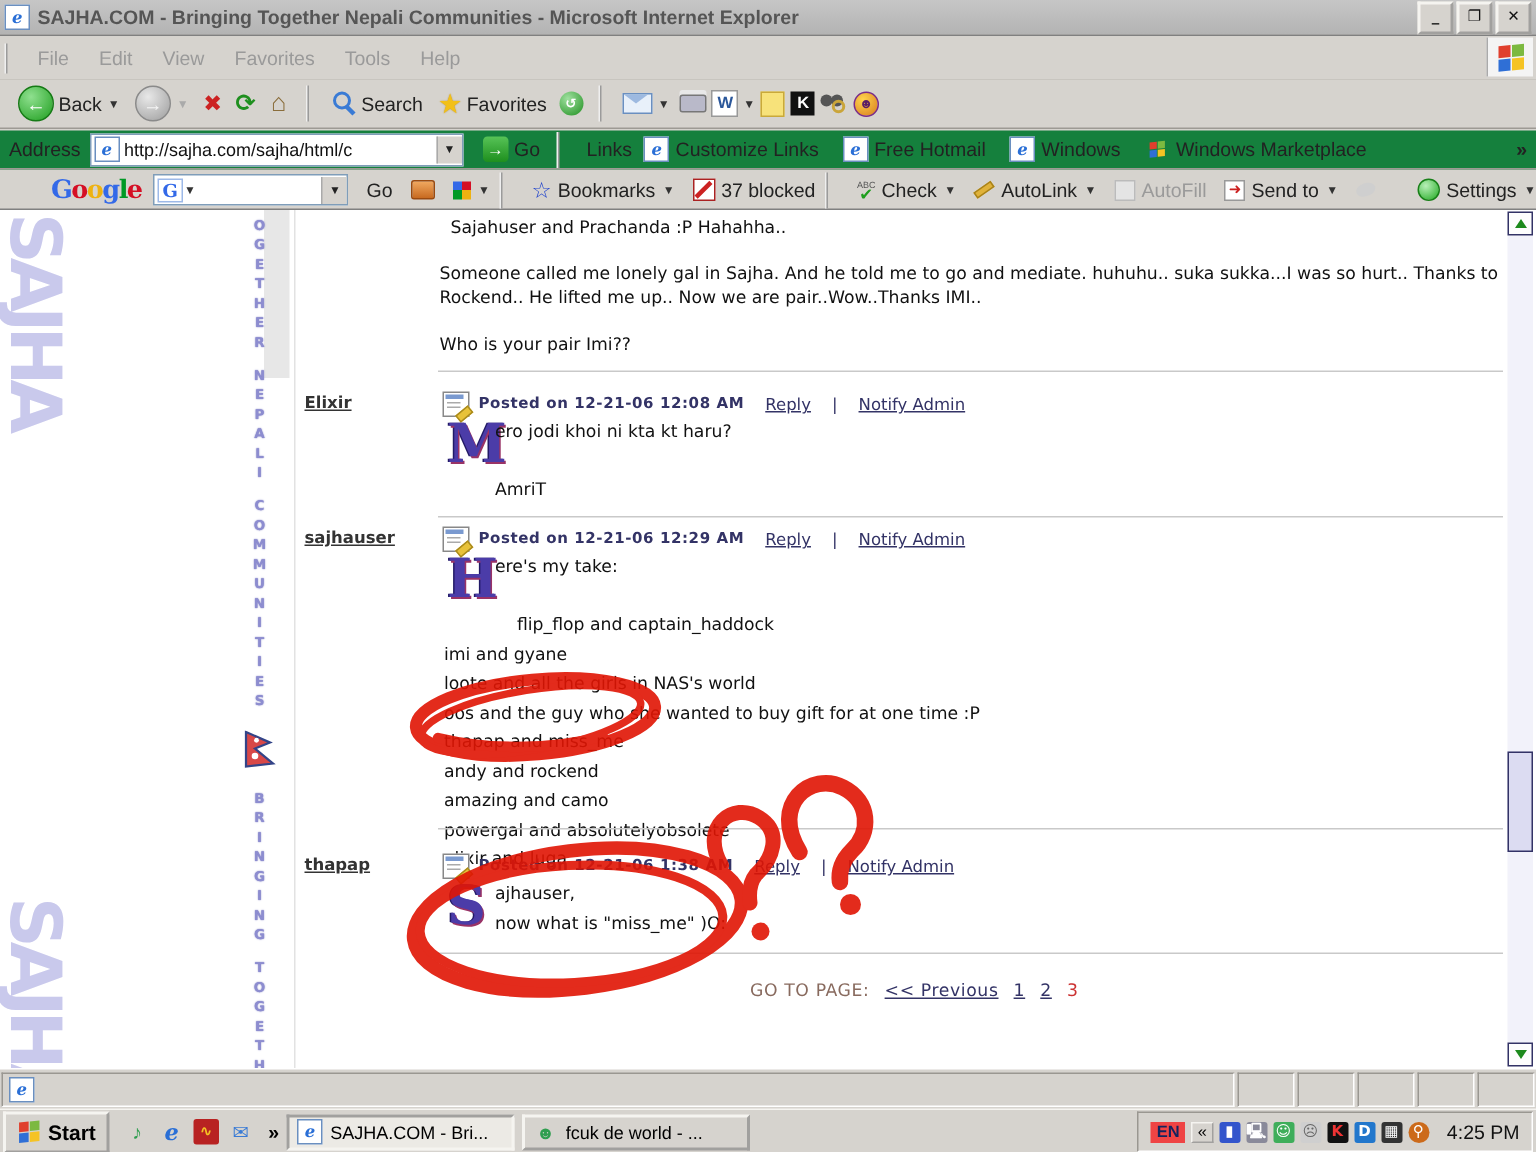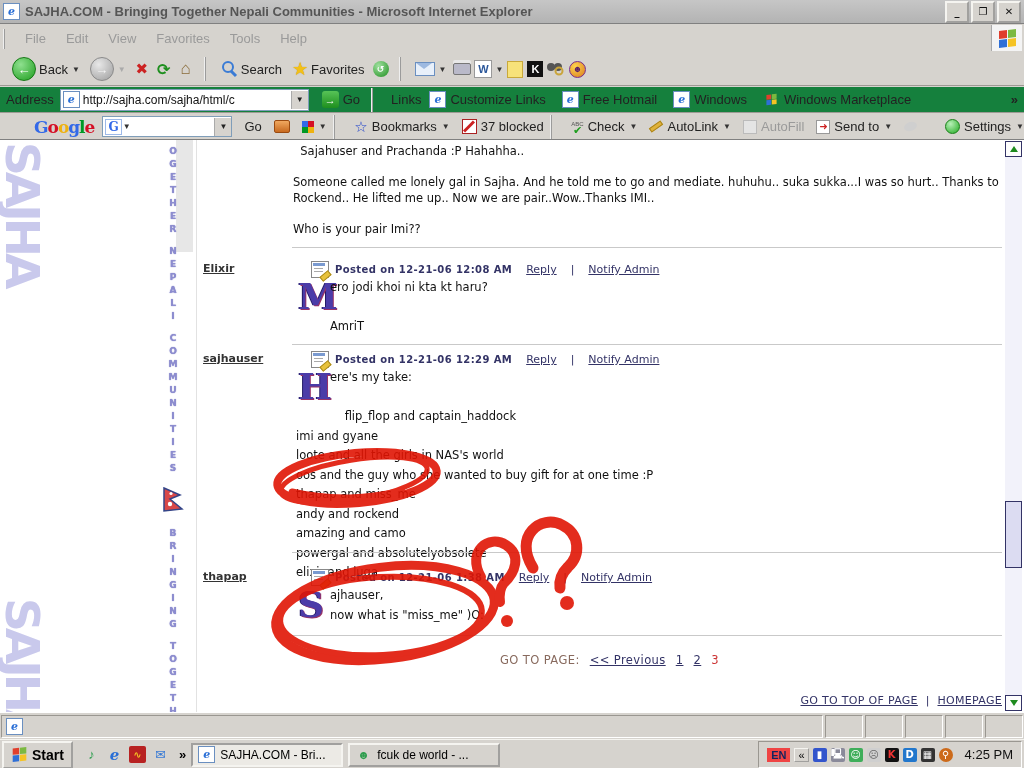--- a/index.html
+++ b/index.html
@@ -64,21 +64,21 @@
   .wordmark{position:absolute;left:2px;writing-mode:vertical-rl;font-size:47px;font-weight:bold;letter-spacing:-4px;
             color:#c9c9ec;font-family:"DejaVu Sans",sans-serif;line-height:40px;}
   #vletters{position:absolute;left:162px;top:6px;display:flex;flex-direction:column;align-items:center;gap:9px;}
   .vword{writing-mode:vertical-lr;text-orientation:upright;font-size:9px;font-weight:bold;color:#8d8dd0;
          letter-spacing:3px;text-shadow:0 0 1px #6a6ab8;}
   .graystrip{position:absolute;left:176px;top:0;width:17px;height:112px;background:#e7e7e7;}
   .vline{position:absolute;left:196px;top:0;width:1px;height:572px;background:#e2e2e2;}
   .pre{white-space:pre-wrap;font-size:11.5px;line-height:15.5px;color:#111;}
   .hr{position:absolute;left:292px;width:710px;height:1px;background:#c9c9c9;}
   .uname{position:absolute;left:203px;font-size:11px;font-weight:bold;color:#333;text-decoration:underline;}
-  .phead{position:absolute;left:311px;display:flex;align-items:center;gap:6px;}
+  .phead{position:absolute;left:295px;display:flex;align-items:center;gap:6px;}
   .posted{font-size:10px;font-weight:bold;color:#333366;letter-spacing:.4px;}
   .pl{font-size:11px;color:#333366;text-decoration:underline;margin-left:8px;}
   .plsep{font-size:11px;color:#333366;margin-left:8px;}
   .pbody{position:absolute;left:296px;width:690px;}
   .dropcap{float:left;width:26px;height:40px;font:bold 36px "DejaVu Serif",serif;line-height:38px;color:#4b3ca8;
            text-shadow:1px 1px 0 #993366,-1px 0 0 #221a66;margin:1px 6px 0 2px;}
   .posticon{width:16px;height:15px;position:relative;background:#fff;border:1px solid #888;flex:0 0 auto;}
   .posticon i{position:absolute;left:1px;top:1px;width:12px;height:3px;background:#7a9ad0;}
   .posticon b{position:absolute;left:2px;top:6px;width:9px;height:1px;background:#aaa;box-shadow:0 3px 0 #aaa;}
   .posticon s{position:absolute;right:-3px;bottom:-2px;width:9px;height:4px;background:#e8c23a;transform:rotate(-40deg);border:1px solid #a98a1d;}
@@ -406,25 +406,20 @@
     <div class="hr" style="top:495px;"></div>
 
     <div id="pagination">
       <span class="plabel">GO TO PAGE:</span>
       <a>&lt;&lt; Previous</a>
       <a>1</a>
       <a>2</a>
       <span class="cur">3</span>
     </div>
 
-    <div id="footer-links">
-      <a>GO TO TOP OF PAGE</a>
-      <span>|</span>
-      <a>HOMEPAGE</a>
-    </div>
   </div>
 
   <div id="scrollbar">
     <div class="sb-btn" style="top:0;">
         <span class="tri-up"></span>
       </div>
     <div id="sb-thumb"></div>
     <div class="sb-btn" style="bottom:0;">
         <span class="tri-down"></span>
       </div>

